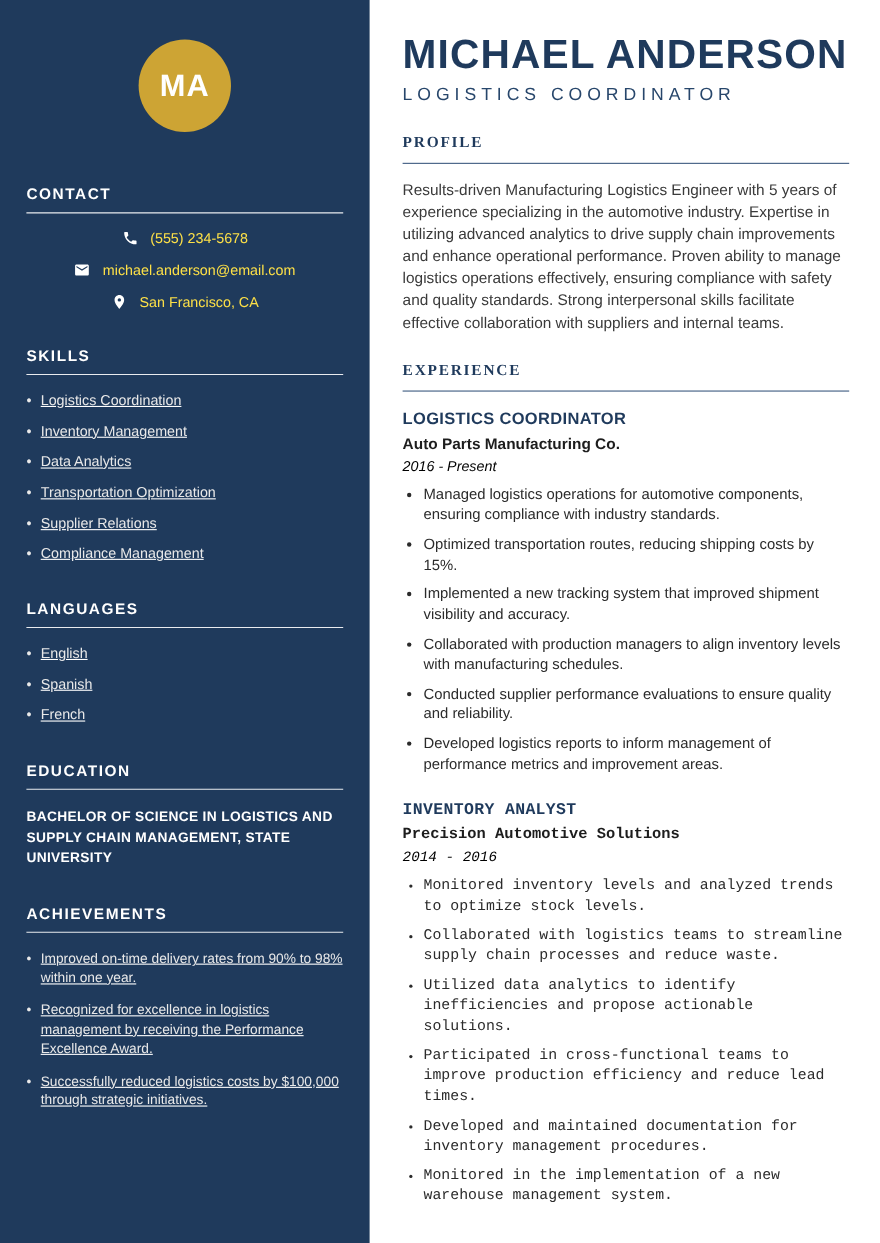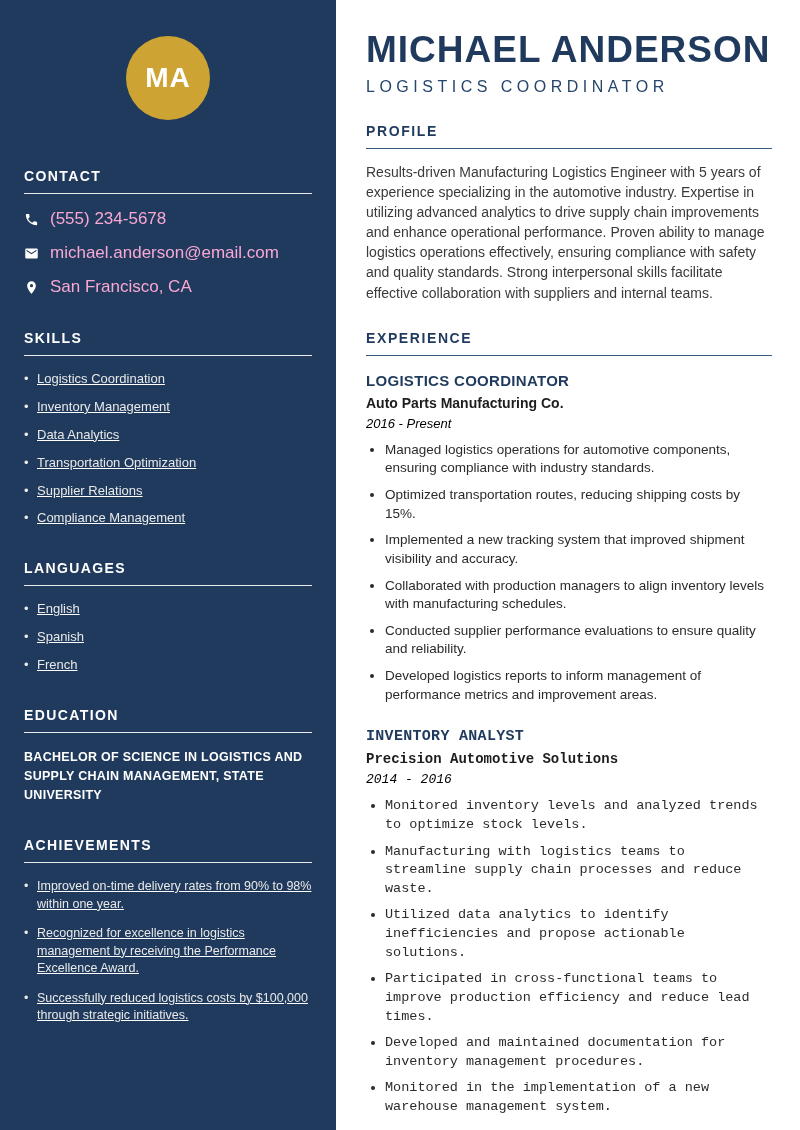--- a/index.html
+++ b/index.html
@@ -25,21 +25,21 @@
     margin: 2px auto 48px auto;
   }
   .side-section { margin-bottom: 33px; }
   .side-title {
     font-size: 14px; font-weight: bold; letter-spacing: 1.4px;
     padding-bottom: 9px; margin-bottom: 15px;
     border-bottom: 1px solid rgba(255,255,255,0.9);
   }
   .contact-item {
     display: flex; align-items: center; gap: 11px;
-    font-size: 17px; color: #f9a8d4; margin-bottom: 14px;
+    font-size: 13px; color: #fde047; margin-bottom: 14px; justify-content: center;
   }
   .cicon { width: 15px; height: 15px; flex-shrink: 0; }
   .cicon svg { width: 15px; height: 15px; fill: #ffffff; display: block; }
   .side-list { list-style: none; text-decoration: underline; }
   .side-list li {
     position: relative; padding-left: 13px;
     font-size: 13px; color: #e9e9e9; line-height: 1.3;
     margin-bottom: 11px;
   }
   .side-list li::before { content: "•"; position: absolute; left: 0; top: 0; color: #e9e9e9; }
@@ -57,20 +57,21 @@
   }
   .job-title {
     font-size: 16px; color: #27466B; letter-spacing: 4.5px;
     margin-top: 7px; font-weight: 500;
   }
   .main-section { margin-top: 27px; }
   .main-title {
     font-size: 14px; font-weight: bold; color: #1F3A5C;
     letter-spacing: 1.6px; padding-bottom: 9px;
     border-bottom: 1px solid #3D5A80;
+    font-family: Liberation Serif, serif;
   }
   .profile-text {
     margin-top: 13px; font-size: 14px; line-height: 1.44;
     color: #3A3A3A;
   }
   .job { margin-top: 16px; }
   .job + .job { margin-top: 24px; font-family: Liberation Mono, monospace; }
   .job-role { font-size: 15px; font-weight: bold; color: #1F3A5C; letter-spacing: 0.3px; }
   .job-company { font-size: 14px; font-weight: bold; color: #1d1d1d; margin-top: 6px; }
   .job-dates { font-size: 13px; font-style: italic; color: #000000; margin-top: 5px; }
@@ -183,21 +184,21 @@
           <li>Developed logistics reports to inform management of performance metrics and improvement areas.</li>
         </ul>
       </div>
 
       <div class="job">
         <div class="job-role">INVENTORY ANALYST</div>
         <div class="job-company">Precision Automotive Solutions</div>
         <div class="job-dates">2014 - 2016</div>
         <ul class="job-bullets">
           <li>Monitored inventory levels and analyzed trends to optimize stock levels.</li>
-          <li>Manufacturing with logistics teams to streamline supply chain processes and reduce waste.</li>
+          <li>Collaborated with logistics teams to streamline supply chain processes and reduce waste.</li>
           <li>Utilized data analytics to identify inefficiencies and propose actionable solutions.</li>
           <li>Participated in cross-functional teams to improve production efficiency and reduce lead times.</li>
           <li>Developed and maintained documentation for inventory management procedures.</li>
           <li>Monitored in the implementation of a new warehouse management system.</li>
         </ul>
       </div>
 
     </section>
 
   </main>

